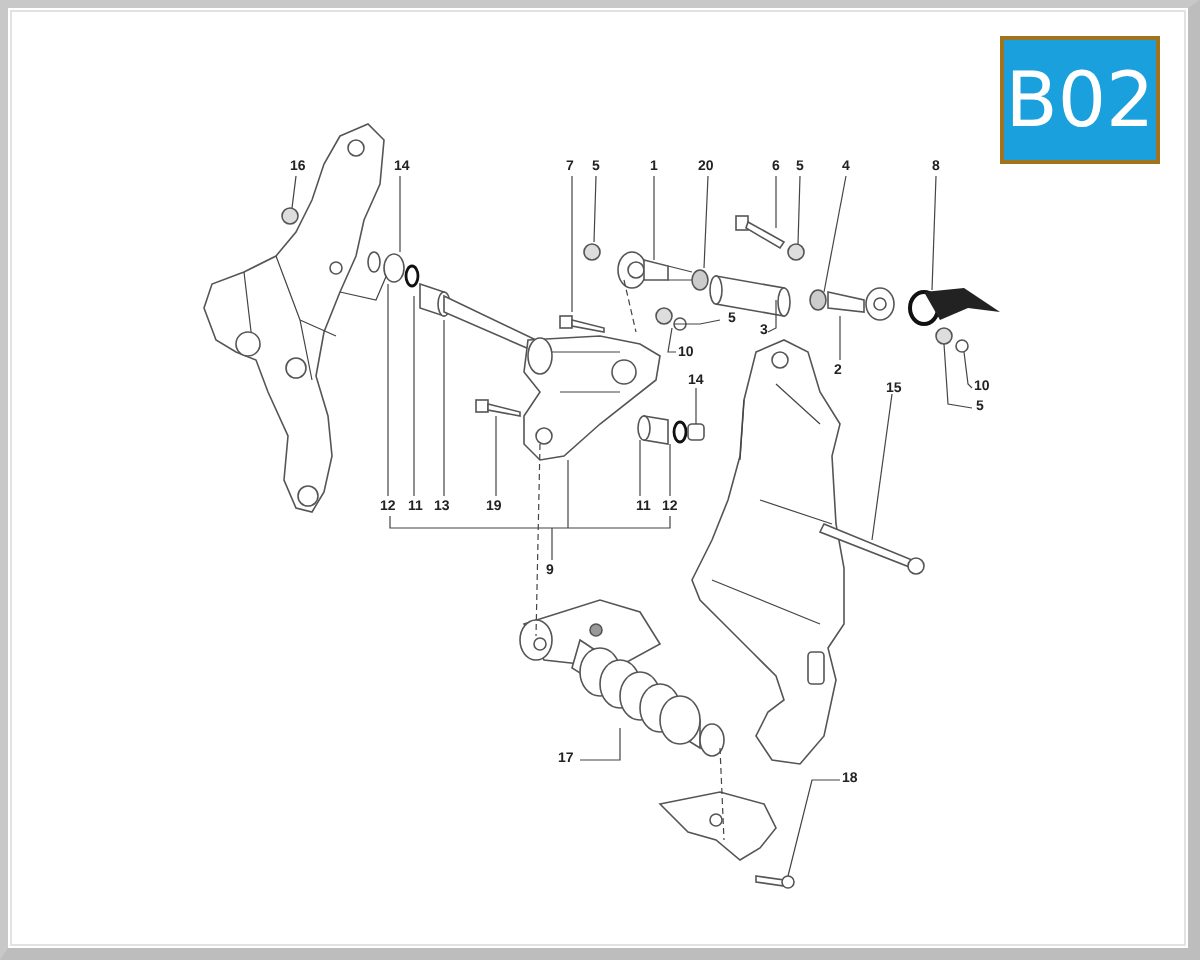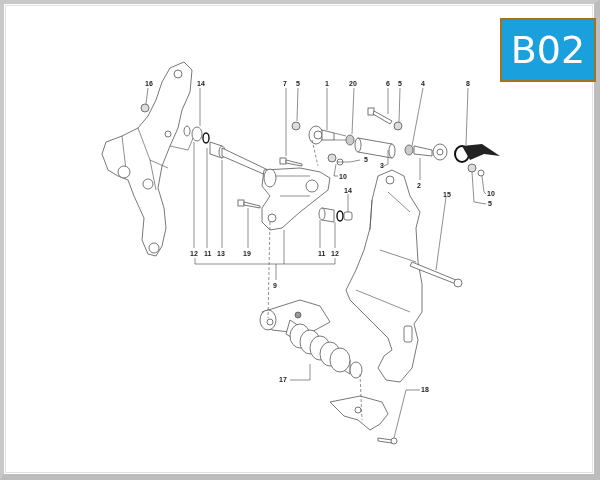--- a/index.html
+++ b/index.html
@@ -1,20 +1,20 @@
 <!DOCTYPE html>
 <html><head>
 <meta charset="utf-8">
 <style>
   html,body{margin:0;padding:0;background:#fff;}
   body{width:600px;height:480px;position:relative;overflow:hidden;font-family:"Liberation Sans",sans-serif;}
   .frame{position:absolute;left:0;top:0;width:600px;height:480px;box-sizing:border-box;background:#fff;}
   .frame-outer{position:absolute;left:0;top:0;width:600px;height:480px;box-sizing:border-box;border-left:4px solid #c8c8c8;border-top:4px solid #c8c8c8;border-right:6px solid #bdbdbd;border-bottom:6px solid #bdbdbd;}
   .frame-inner{position:absolute;left:5px;top:5px;right:7px;bottom:7px;border:1px solid #e2e2e2;}
-  .badge{position:absolute;left:500px;top:18px;width:96px;height:64px;background:#1aa0dc;border:2px solid #a0731c;box-sizing:border-box;display:flex;align-items:center;justify-content:center;color:#fff;font-size:38px;font-family:"DejaVu Sans",sans-serif;letter-spacing:0px;}
+  .badge{position:absolute;left:500px;top:18px;width:80px;height:64px;background:#1aa0dc;border:2px solid #a0731c;box-sizing:border-box;display:flex;align-items:center;justify-content:center;color:#fff;font-size:38px;font-family:"DejaVu Sans",sans-serif;letter-spacing:0px;}
   svg.diagram{position:absolute;left:0;top:0;width:600px;height:480px;}
   .lbl{position:absolute;font-size:7px;font-weight:bold;color:#222;font-family:"Liberation Sans",sans-serif;line-height:8px;}
   .part{fill:#fff;stroke:#555;stroke-width:0.8;}
   .ln{stroke:#444;stroke-width:0.6;fill:none;}
   .dash{stroke:#444;stroke-width:0.6;fill:none;stroke-dasharray:3 2;}
 </style>
 </head>
 <body>
 
 <div class="frame">

